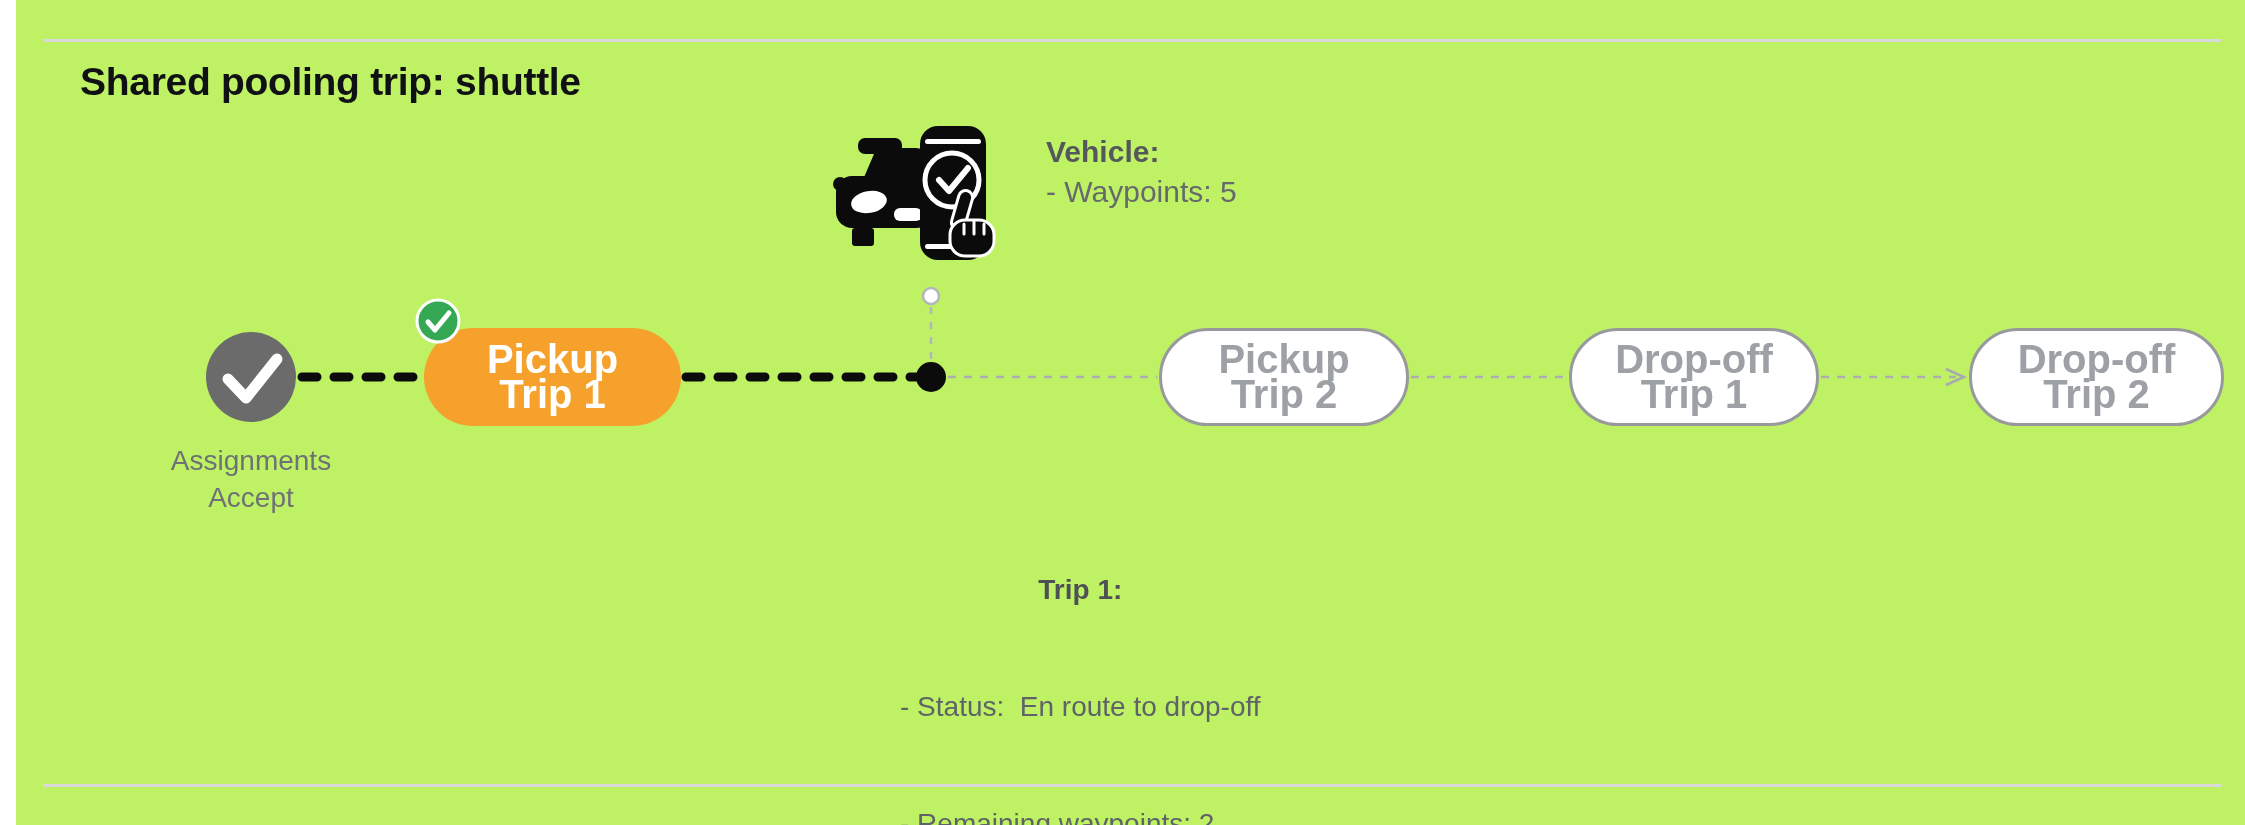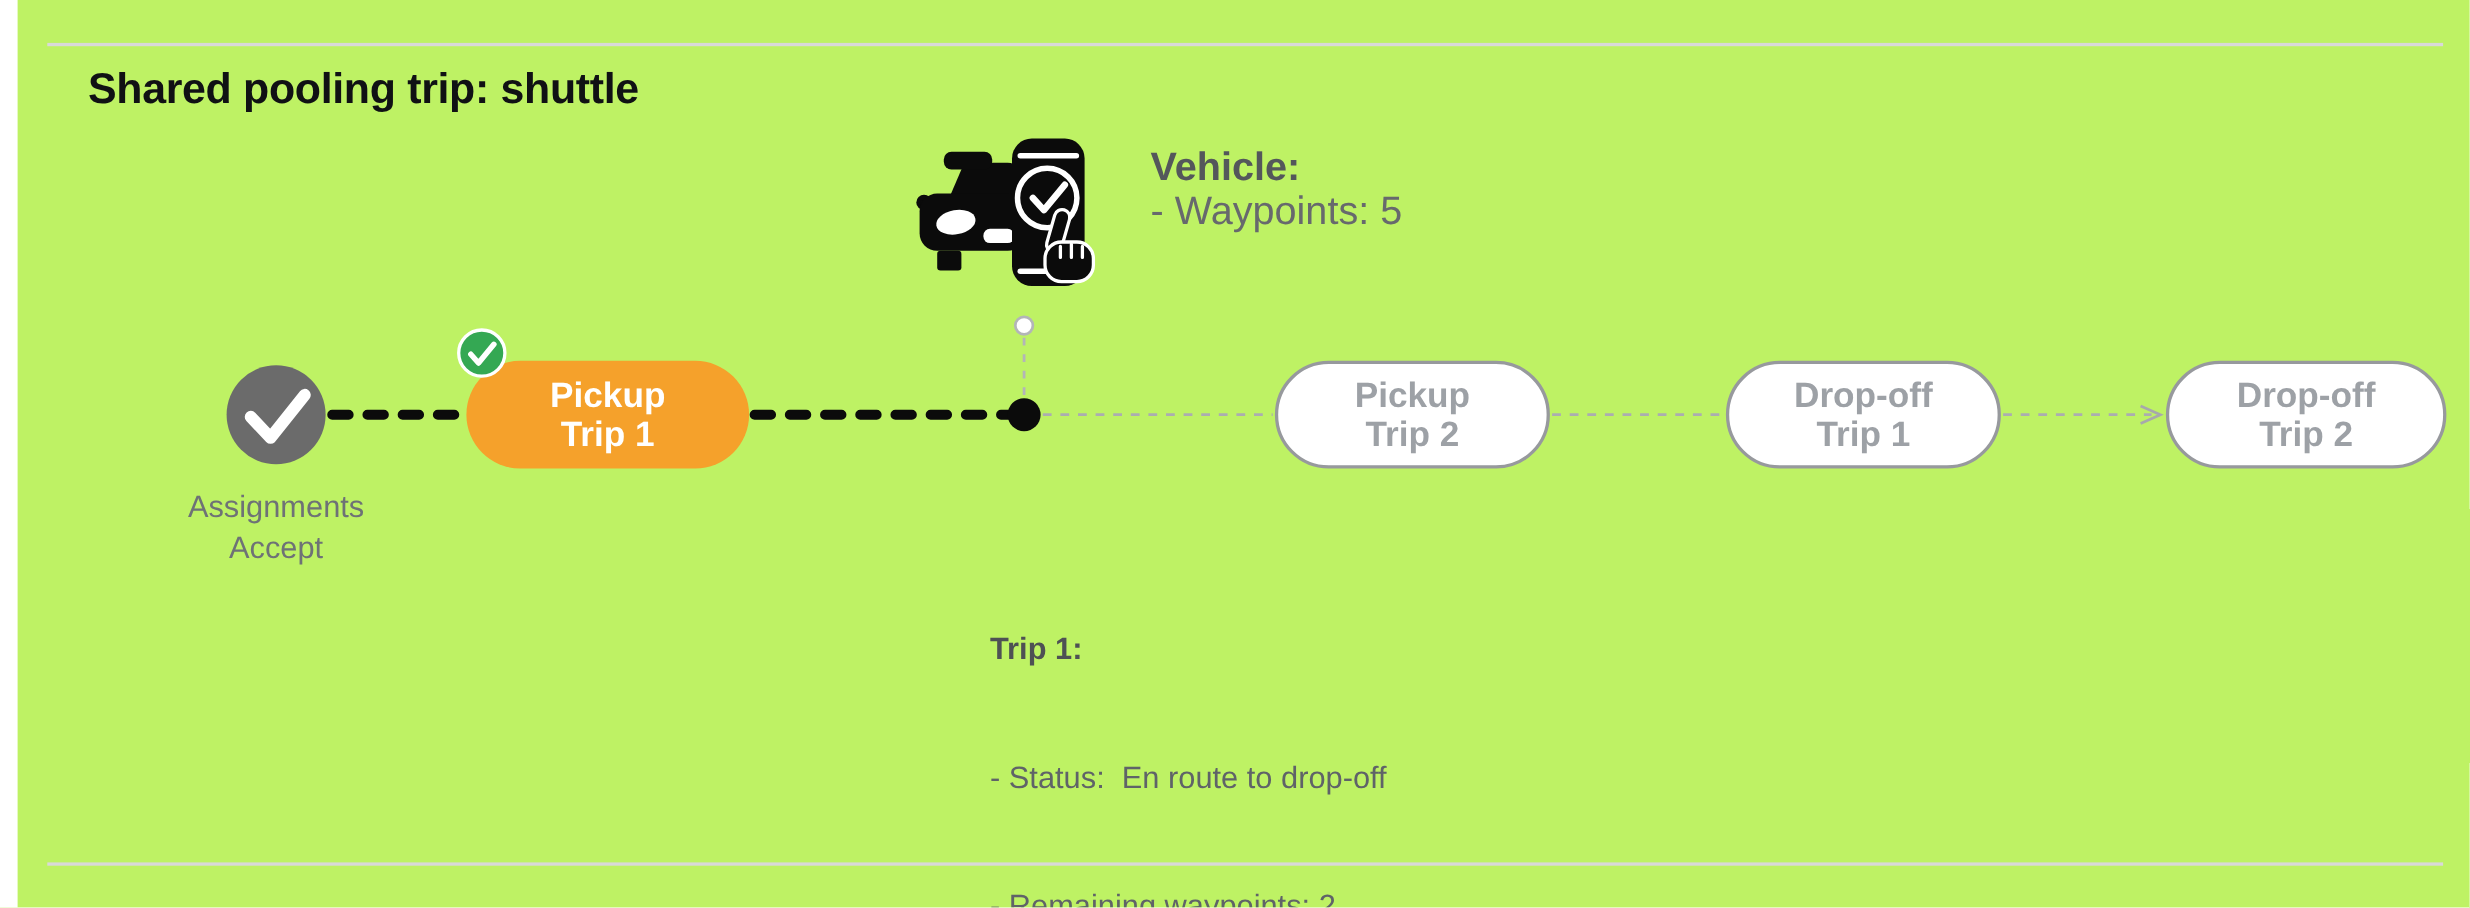--- a/index.html
+++ b/index.html
@@ -11,39 +11,39 @@
   .rule.top{top:39px;}
   .rule.bottom{top:784px;}
   .page-title{
     position:absolute;left:64px;top:60px;
     font-size:39px;font-weight:700;color:#101114;letter-spacing:-0.3px;
   }
   .svg-layer{position:absolute;left:0;top:0;z-index:1;}
   .pill{
     position:absolute;top:328px;height:98px;box-sizing:border-box;
     border-radius:60px;display:flex;flex-direction:column;align-items:center;justify-content:center;
-    font-size:32px;font-weight:700;line-height:35px;text-align:right;z-index:2;
+    font-size:40px;font-weight:700;line-height:35px;text-align:right;z-index:2;
   }
   .pill.active{background:#f5a12b;color:#ffffff;}
   .pill.upcoming{background:#ffffff;border:3px solid #97999d;color:#9da1a6;}
   .pill span{display:block;}
   #pill-pickup1{left:408px;width:257px;}
   #pill-pickup2{left:1143px;width:250px;}
   #pill-dropoff1{left:1553px;width:250px;}
   #pill-dropoff2{left:1953px;width:255px;}
   .badge{position:absolute;left:399px;top:298px;width:46px;height:46px;z-index:3;}
   .node-label{
     position:absolute;left:110px;top:442px;width:250px;text-align:center;
     font-size:28px;line-height:37px;color:#6e7276;z-index:2;
   }
-  .vehicle-info{position:absolute;left:1030px;top:132px;font-size:36px;line-height:40px;z-index:2;}
+  .vehicle-info{position:absolute;left:1030px;top:132px;font-size:30px;line-height:40px;z-index:2;}
   .vehicle-info .b{font-weight:700;color:#54575b;}
   .vehicle-info .r{color:#67696d;}
   .status-panel{position:absolute;left:884px;top:492px;font-size:28px;line-height:39px;z-index:2;white-space:pre;}
-  .status-panel .hdr{font-weight:700;color:#4e5154;}
+  .status-panel .hdr{font-weight:700;color:#4e5154;text-align:center;}
   .status-panel .ln{color:#5f6368;}
   .vehicle-icon{position:absolute;left:812px;top:118px;z-index:2;}
 </style>
 </head>
 <body>
 
 <div class="canvas">
 
   <div class="rule top"></div>
   <div class="rule bottom"></div>

